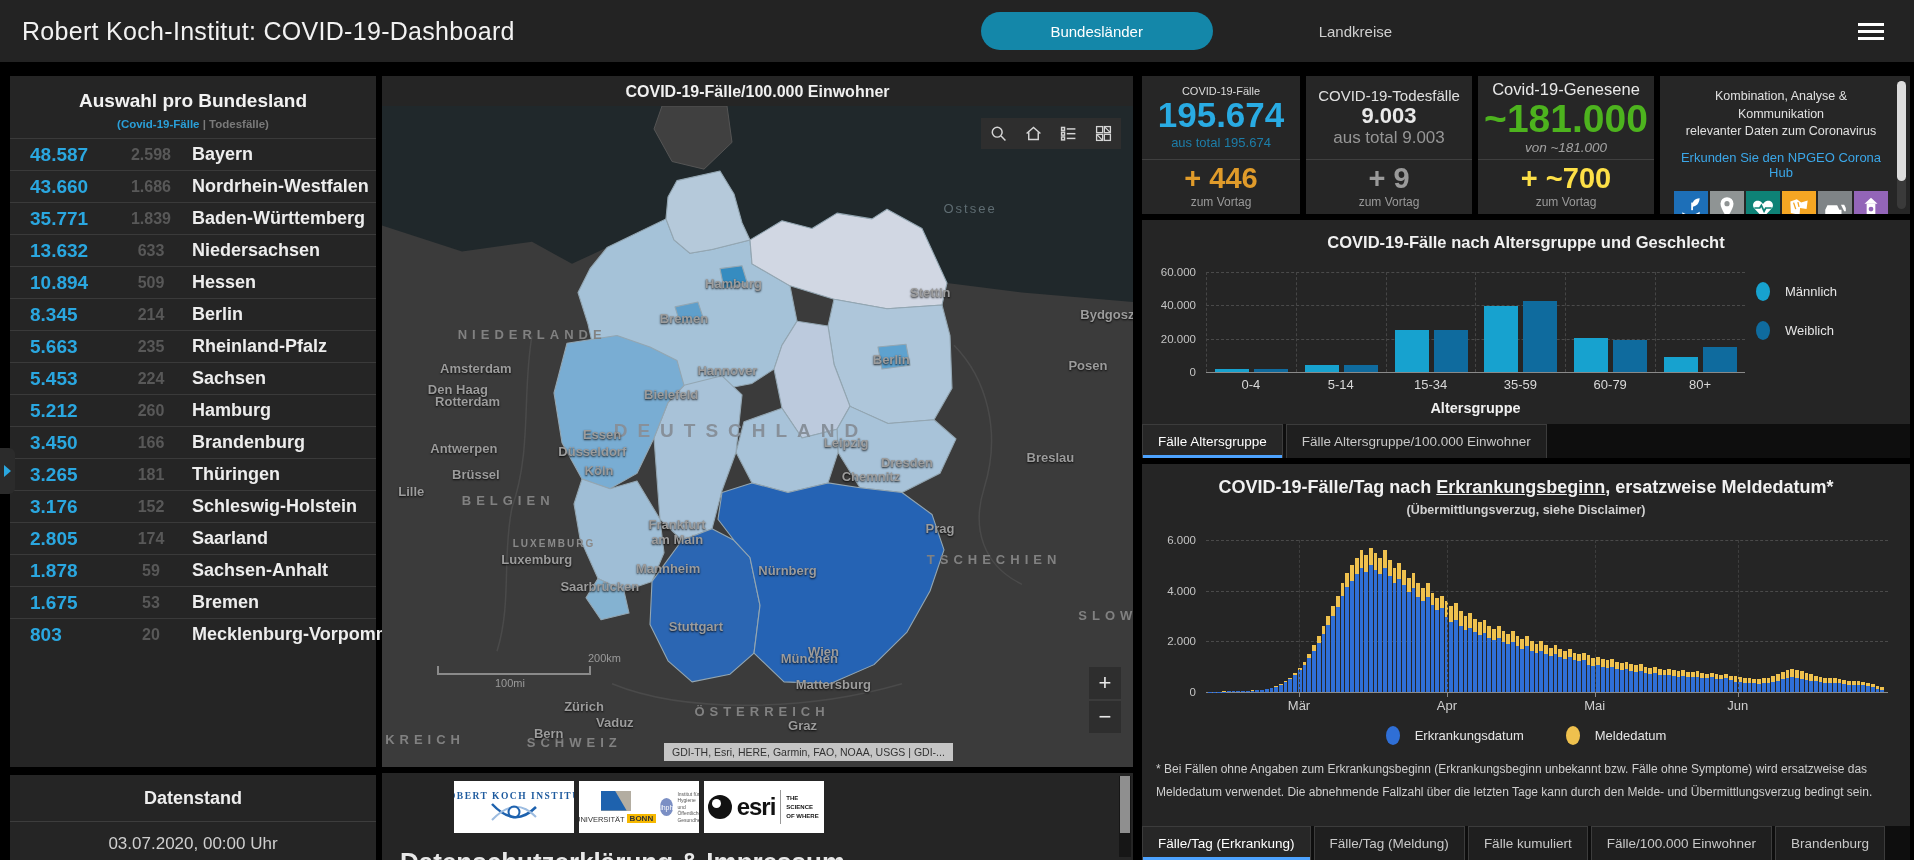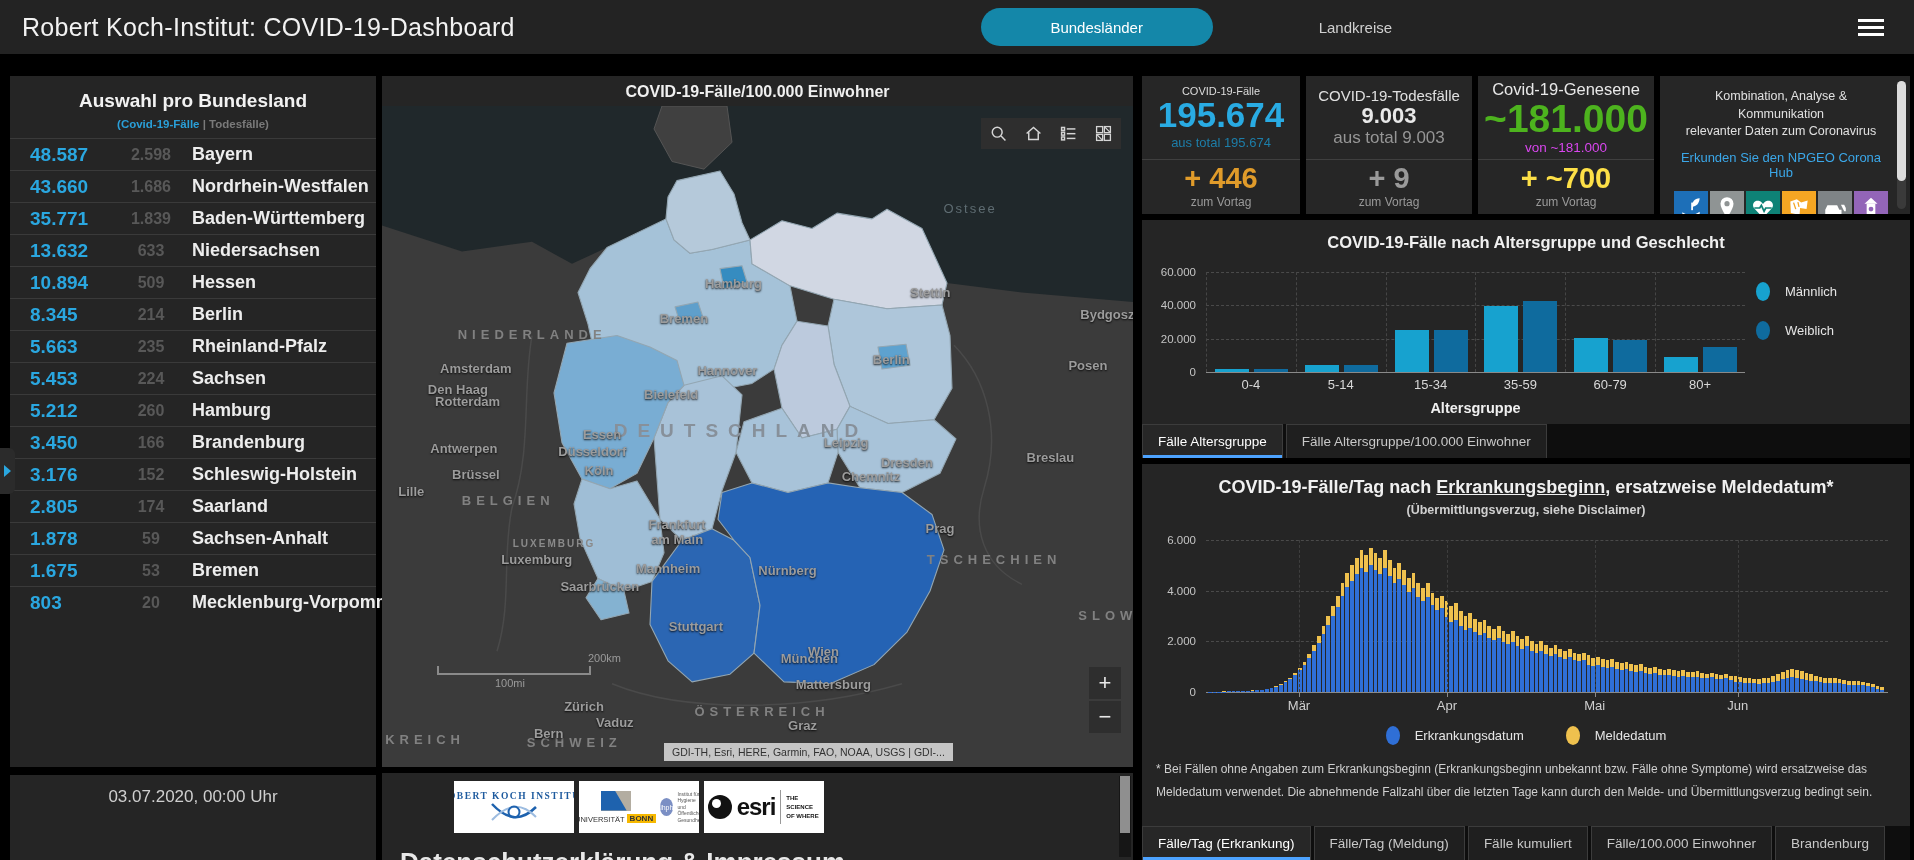--- a/index.html
+++ b/index.html
@@ -1,20 +1,20 @@
 <!DOCTYPE html>
 <html><head>
 <meta charset="utf-8">
 <style>
   html,body{margin:0;padding:0;background:#000;}
   body{font-family:"Liberation Sans",sans-serif;color:#ededed;}
   #app{position:relative;width:1914px;height:860px;background:#000;overflow:hidden;}
 
   
-  #header{position:absolute;left:0;top:0;width:1914px;height:54px;background:#232323;display:flex;align-items:center;padding:0 22px;box-sizing:border-box;gap:32px;}
+  #header{position:absolute;left:0;top:0;width:1914px;height:62px;background:#232323;display:flex;align-items:center;padding:0 22px;box-sizing:border-box;gap:32px;}
   #header .title{font-size:25px;font-weight:400;color:#f2f2f2;letter-spacing:.3px;}
   #btn-bundeslaender{margin-left:auto;background:#1487a9;color:#fff;border-radius:20px;height:38px;width:232px;display:flex;align-items:center;justify-content:center;font-size:15px;cursor:pointer;}
   #btn-landkreise{margin-left:74px;color:#cfcfcf;font-size:15px;cursor:pointer;}
   #hamburger{margin-left:auto;margin-right:8px;cursor:pointer;width:26px;}
   #hamburger div{height:3px;background:#fff;margin:4px 0;}
 
   .panel{position:absolute;background:#252525;box-sizing:border-box;}
 
   
   #sidebar{left:10px;top:76px;width:366px;height:691px;}
@@ -68,21 +68,21 @@
   #card-faelle .ct{font-size:11px;}
   #card-todesfaelle .ct{font-size:15px;color:#e0e0e0;}
   #card-genesene .ct{font-size:16.5px;color:#e8e8e8;}
   .cv{font-weight:bold;line-height:1.05;}
   #card-faelle .cv{font-size:35px;color:#29abe3;}
   #card-todesfaelle .cv{font-size:22px;color:#e8e8e8;}
   #card-genesene .cv{font-size:39px;color:#4db31e;}
   .cs{margin-top:1px;}
   #card-faelle .cs{font-size:13px;color:#1d7ea9;}
   #card-todesfaelle .cs{font-size:17px;color:#969696;}
-  #card-genesene .cs{font-size:13.5px;color:#d946ef;}
+  #card-genesene .cs{font-size:13.5px;color:#a3a3a3;font-style:italic;}
   .cd{font-weight:bold;font-size:29px;line-height:1;}
   #card-faelle .cd{color:#e09b2a;}
   #card-todesfaelle .cd{color:#9a9a9a;}
   #card-genesene .cd{color:#fde047;}
   .cvor{font-size:12px;color:#9a9a9a;margin-top:2px;}
 
   
   #card-npgeo{padding:12px 20px 8px 12px;}
   #card-npgeo .l1,#card-npgeo .l2{font-size:12.5px;color:#e0e0e0;text-align:center;line-height:1.4;}
   #card-npgeo .link{font-size:13px;color:#3ba7e8;text-align:center;margin-top:9px;cursor:pointer;}
@@ -226,20 +226,25 @@
           <div class="cases">5.212</div>
           <div class="deaths">260</div>
           <div class="name">Hamburg</div>
         </div>
         <div class="sb-row">
           <div class="cases">3.450</div>
           <div class="deaths">166</div>
           <div class="name">Brandenburg</div>
         </div>
         <div class="sb-row">
+          <div class="cases">3.265</div>
+          <div class="deaths">181</div>
+          <div class="name">Thüringen</div>
+        </div>
+        <div class="sb-row">
           <div class="cases">3.176</div>
           <div class="deaths">152</div>
           <div class="name">Schleswig-Holstein</div>
         </div>
         <div class="sb-row">
           <div class="cases">2.805</div>
           <div class="deaths">174</div>
           <div class="name">Saarland</div>
         </div>
         <div class="sb-row">
@@ -258,20 +263,21 @@
           <div class="name">Mecklenburg-Vorpommern</div>
         </div>
       </div>
   </div>
 
   <div id="expander">
       <div class="tri"></div>
     </div>
 
   <div class="panel" id="datenstand">
+    <div class="d-title">Datenstand</div>
     <div class="d-value">03.07.2020, 00:00 Uhr</div>
   </div>
 
   <div class="panel" id="map-panel">
     <div id="map-title">COVID-19-Fälle/100.000 Einwohner</div>
     <div id="map-area">
       <svg id="map-svg" viewBox="0 0 751 691" preserveAspectRatio="none">
         <path d="M0,0 H751 V205 L640,195 L565,185 L540,128 L505,108 L490,118 L455,112 L430,128 L400,120 L368,140 L360,122 L352,92 L338,68 L295,78 L286,95 L283,120 L225,148 L190,165 L150,142 L80,152 L0,125 Z" fill="#20282b"></path>
         <path d="M280,0 L345,0 L350,38 L322,66 L290,58 L272,24 Z" fill="#404040" stroke="#555"></path>
         <path d="M150,240 C140,300 150,360 130,420 C120,470 130,520 115,570" fill="none" stroke="#4a4a4a" stroke-width="1.5"></path>

